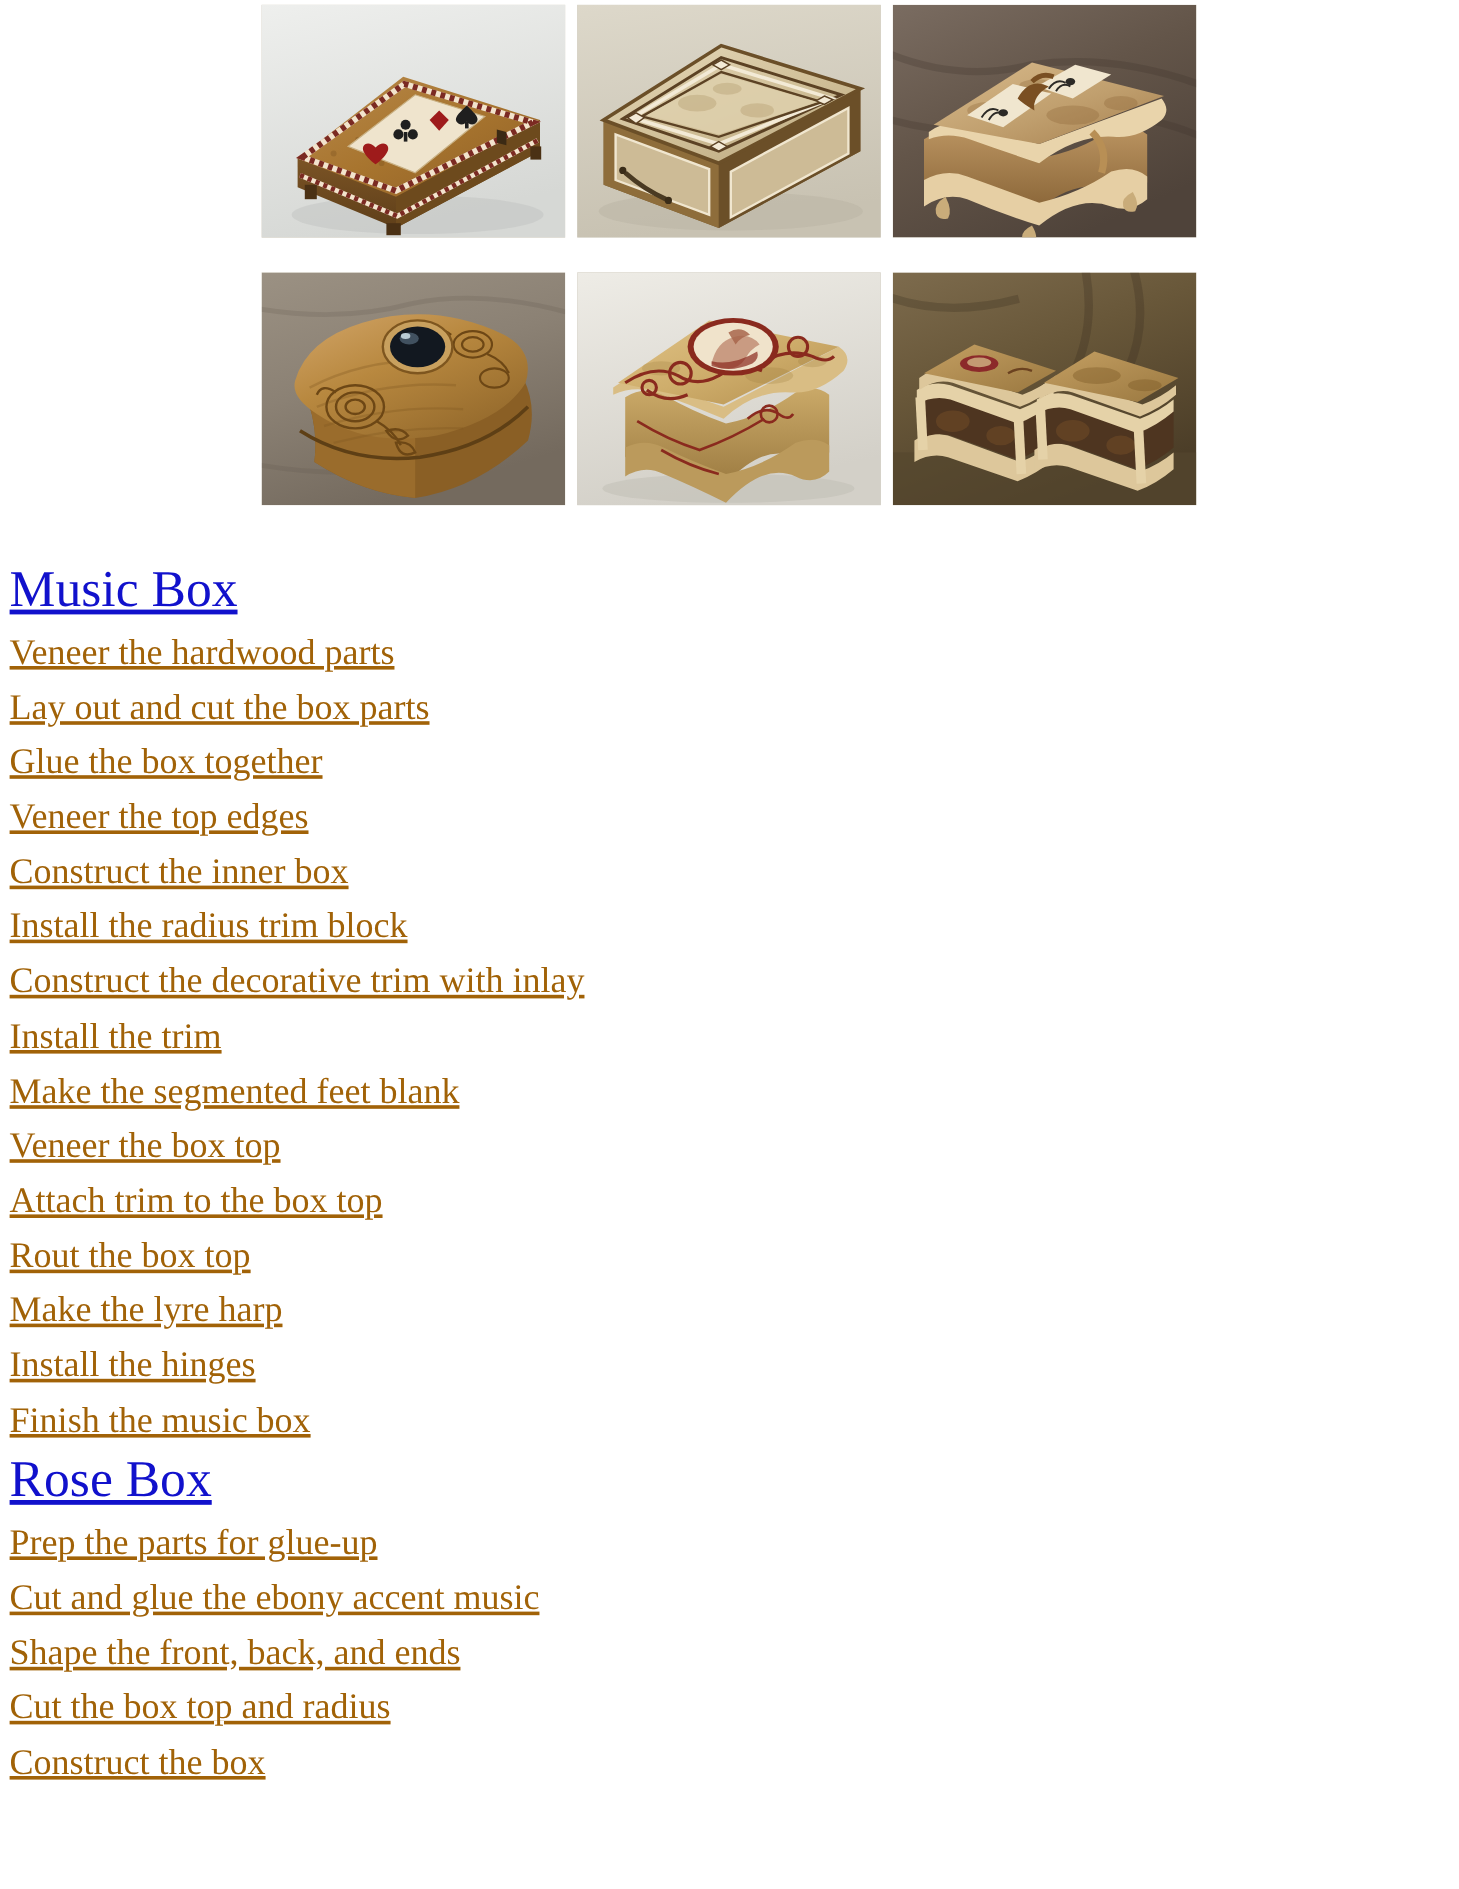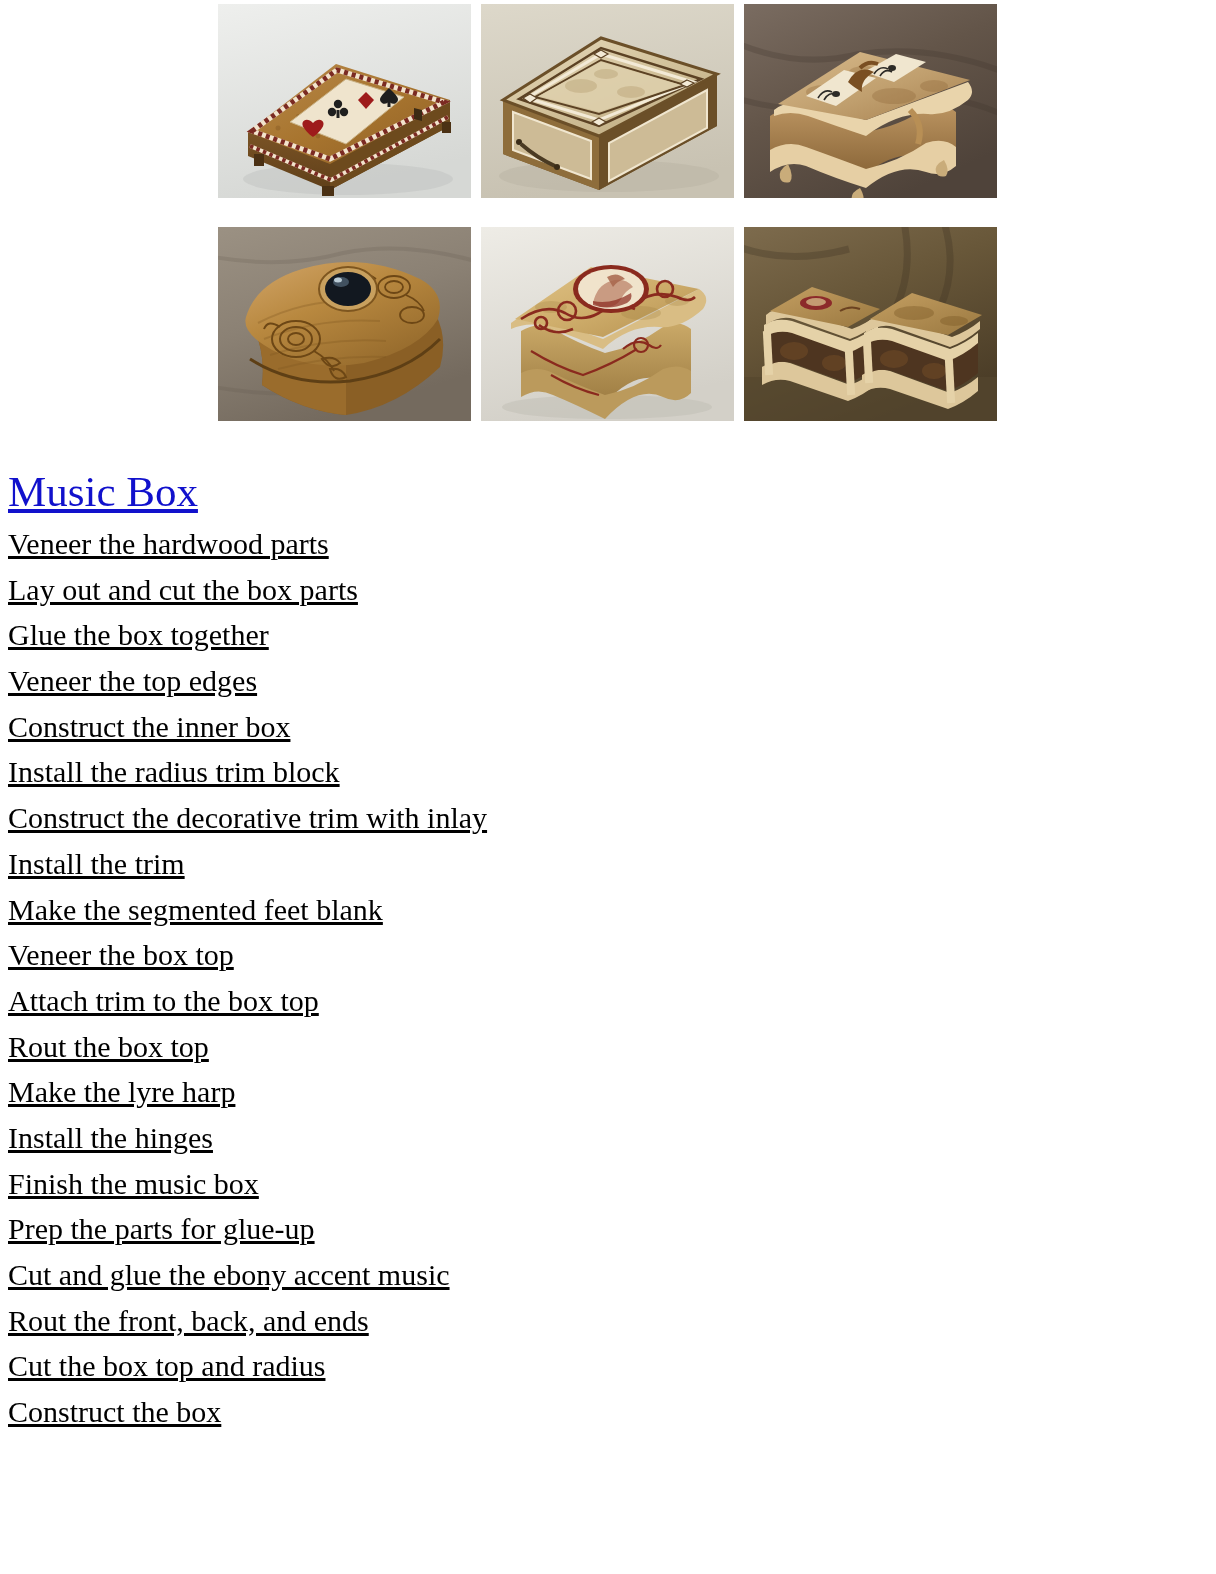--- a/index.html
+++ b/index.html
@@ -69,21 +69,21 @@
     padding: 0;
   }
   ul.link-list li {
     margin: 0;
     padding: 0 0 0 8px;
     height: 45.7px;
     line-height: 45.7px;
     font-size: 30px;
   }
   ul.link-list li a {
-    color: #000000;
+    color: #a16207;
     text-decoration: underline;
     cursor: pointer;
     font-size: 30px;
   }
 </style>
 </head>
 <body>
 
 <div class="gallery">
 
@@ -466,20 +466,21 @@
     <li><a>Install the trim</a></li>
     <li><a>Make the segmented feet blank</a></li>
     <li><a>Veneer the box top</a></li>
     <li><a>Attach trim to the box top</a></li>
     <li><a>Rout the box top</a></li>
     <li><a>Make the lyre harp</a></li>
     <li><a>Install the hinges</a></li>
     <li><a>Finish the music box</a></li>
   </ul>
 
+  <h2 class="section-title section-title-rose"><span class="title-link">Rose Box</span></h2>
   <ul class="link-list">
     <li><a>Prep the parts for glue-up</a></li>
     <li><a>Cut and glue the ebony accent music</a></li>
-    <li><a>Rout the front, back, and ends</a></li>
+    <li><a>Shape the front, back, and ends</a></li>
     <li><a>Cut the box top and radius</a></li>
     <li><a>Construct the box</a></li>
   </ul>
 </div>
 
 </body></html>

